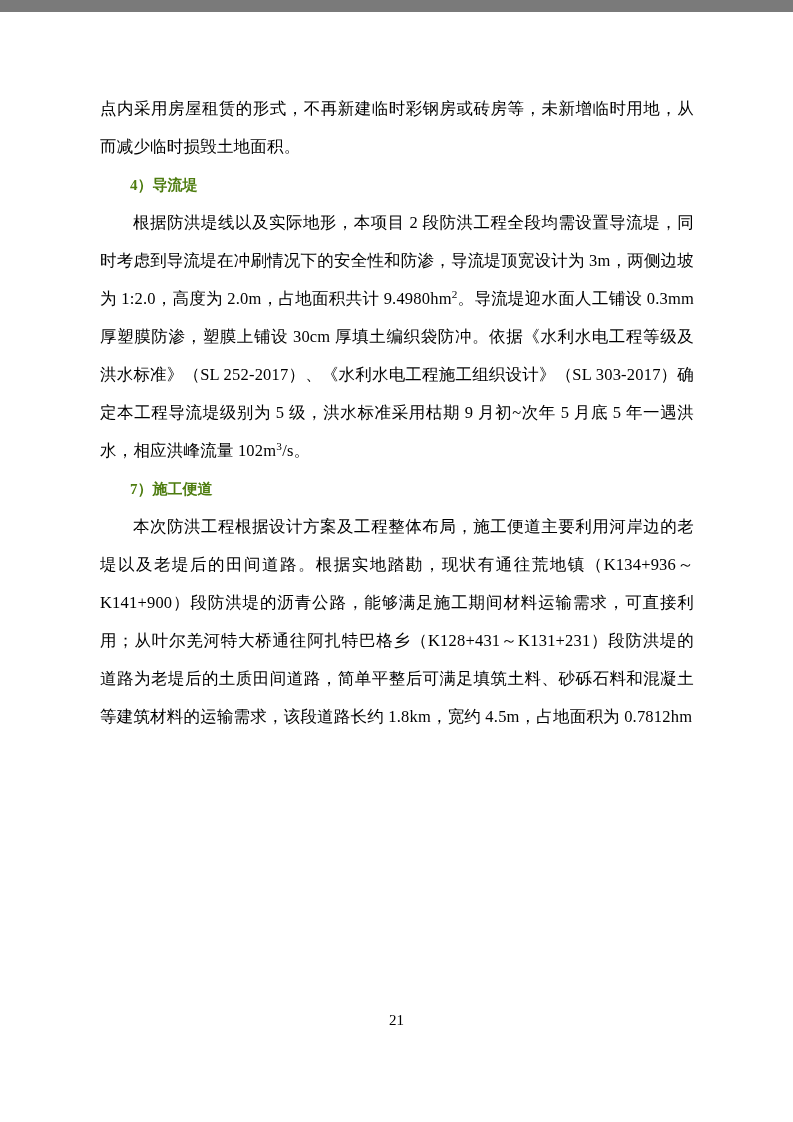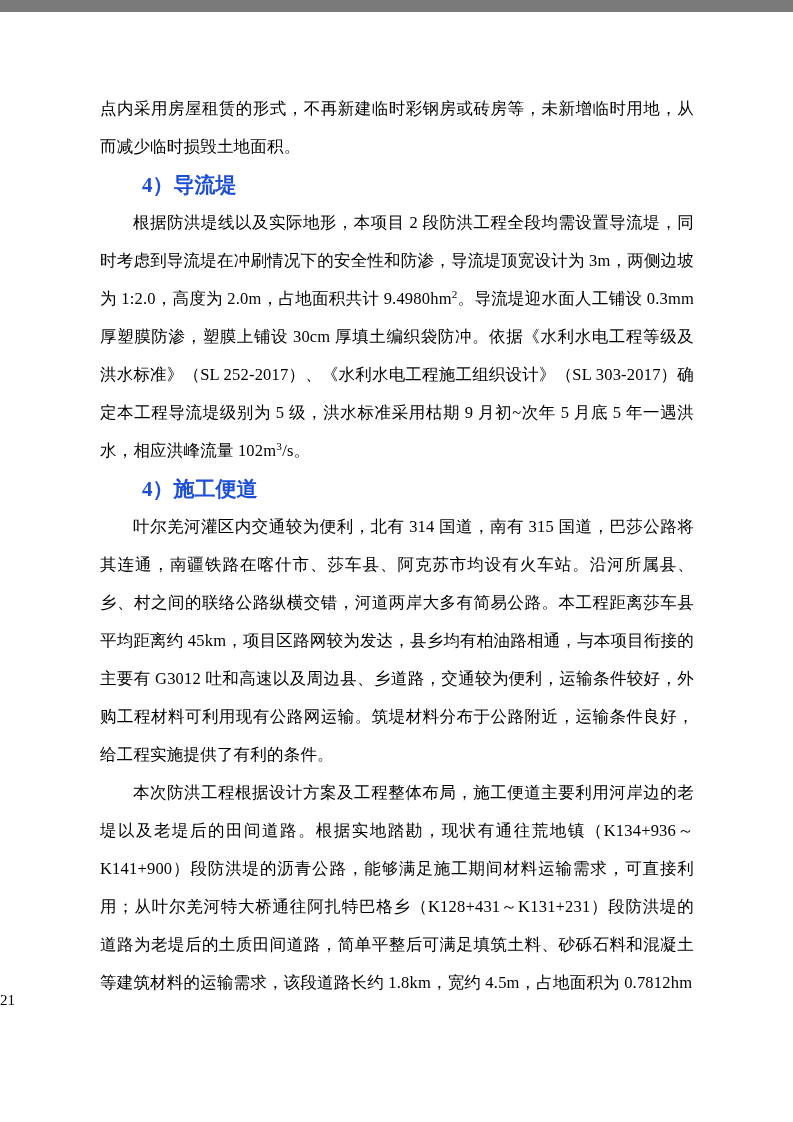--- a/index.html
+++ b/index.html
@@ -32,57 +32,56 @@
     text-align: justify;
     text-justify: inter-ideograph;
     color: #000;
     letter-spacing: 0.2px;
   }
   p.indent {
     text-indent: 2em;
   }
   h3.heading {
     margin: 0;
-    font-size: 21px;
+    font-size: 15px;
     line-height: 38px;
     font-weight: bold;
     text-indent: 2em;
-    color: #1d4ed8;
+    color: #4d7c0f;
   }
   sub, sup {
     font-size: 68%;
     line-height: 0;
   }
   .pagenum {
     position: absolute;
     left: 0;
     right: 0;
-    top: 980px;
-    text-align: left;
+    top: 1000px;
+    text-align: center;
     font-size: 15px;
     color: #000;
     font-family: "Liberation Serif", "DejaVu Serif", serif;
   }
 </style>
 </head>
 <body>
 
 <div class="page">
   <div class="content">
 
     <p class="body-text">点内采用房屋租赁的形式，不再新建临时彩钢房或砖房等，未新增临时用地，从而减少临时损毁土地面积。</p>
 
 
     <h3 class="heading">4）导流堤</h3>
 
 
     <p class="body-text indent"><span>根据防洪堤线以及实际地形，本项目 2 段防洪工程全段均需设置导流堤，同时考虑到导流堤在冲刷情况下的安全性和防渗，导流堤顶宽设计为 3m，两侧边坡为 1:2.0，高度为 2.0m，占地面积共计 9.4980hm</span><sup>2</sup><span>。导流堤迎水面人工铺设 0.3mm 厚塑膜防渗，塑膜上铺设 30cm 厚填土编织袋防冲。依据《水利水电工程等级及洪水标准》（SL 252-2017）、《水利水电工程施工组织设计》（SL 303-2017）确定本工程导流堤级别为 5 级，洪水标准采用枯期 9 月初~次年 5 月底 5 年一遇洪水，相应洪峰流量 102m</span><sup>3</sup><span>/s。</span></p>
 
-    <h3 class="heading">4）施工便道</h3>
+    <h3 class="heading">7）施工便道</h3>
 
-    <p class="body-text indent">叶尔羌河灌区内交通较为便利，北有 314 国道，南有 315 国道，巴莎公路将其连通，南疆铁路在喀什市、莎车县、阿克苏市均设有火车站。沿河所属县、乡、村之间的联络公路纵横交错，河道两岸大多有简易公路。本工程距离莎车县平均距离约 45km，项目区路网较为发达，县乡均有柏油路相通，与本项目衔接的主要有 G3012 吐和高速以及周边县、乡道路，交通较为便利，运输条件较好，外购工程材料可利用现有公路网运输。筑堤材料分布于公路附近，运输条件良好，给工程实施提供了有利的条件。</p>
 
     <p class="body-text indent"><span>本次防洪工程根据设计方案及工程整体布局，施工便道主要利用河岸边的老堤以及老堤后的田间道路。根据实地踏勘，现状有通往荒地镇（K134+936～K141+900）段防洪堤的沥青公路，能够满足施工期间材料运输需求，可直接利用；从叶尔羌河特大桥通往阿扎特巴格乡（K128+431～K131+231）段防洪堤的道路为老堤后的土质田间道路，简单平整后可满足填筑土料、砂砾石料和混凝土等建筑材料的运输需求，该段道路长约 1.8km，宽约 4.5m，占地面积为 0.7812hm</span></p>
 
   </div>
 
   <div class="pagenum">21</div>
 </div>
 
 </body></html>

